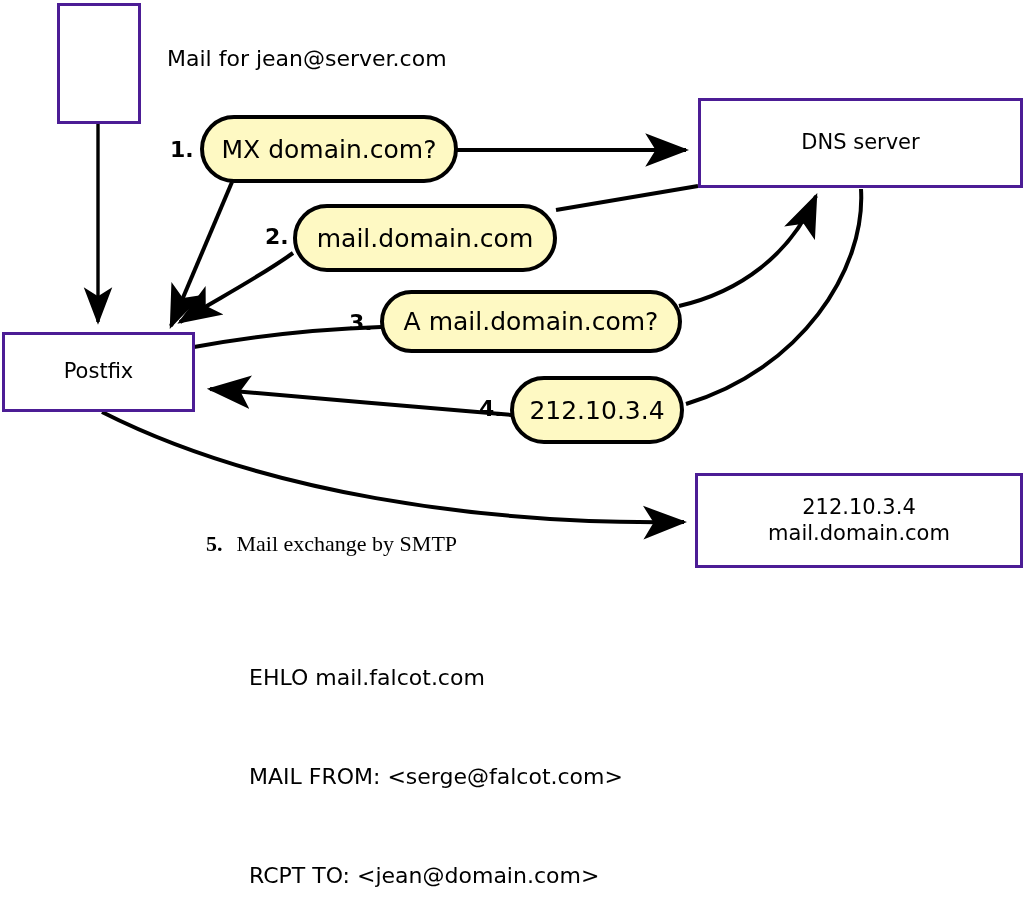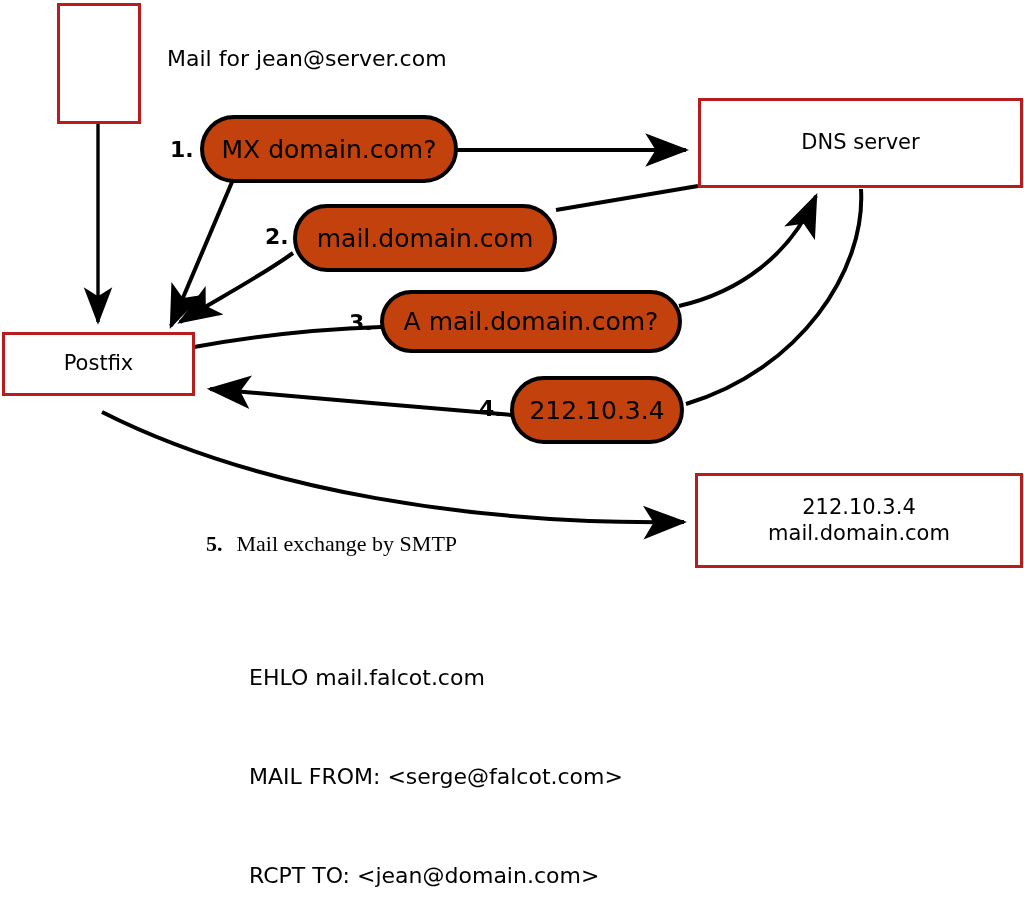--- a/index.html
+++ b/index.html
@@ -22,36 +22,36 @@
     position: absolute;
     left: 0;
     top: 0;
     width: 1024px;
     height: 919px;
     pointer-events: none;
   }
   .node-box {
     position: absolute;
     box-sizing: border-box;
-    border: 3px solid #b91c1c;
+    border: 3px solid #4c1d95;
     background: #ffffff;
     display: flex;
     align-items: center;
     justify-content: center;
     text-align: center;
     font-size: 21px;
     line-height: 1.22;
     z-index: 3;
   }
   .bubble {
     position: absolute;
     box-sizing: border-box;
     border: 4px solid #000000;
     border-radius: 40px;
-    background: #c2410c;
+    background: #fef9c3;
     display: flex;
     align-items: center;
     justify-content: center;
     font-size: 25px;
     white-space: nowrap;
     z-index: 4;
   }
   .step-num {
     position: absolute;
     font-weight: bold;
@@ -113,21 +113,21 @@
 
     <path d="M512,415 C420,408 300,396 210,389" stroke="#000000" stroke-width="4" fill="none" marker-end="url(#arrowhead)"></path>
 
     <path d="M102,412 C260,492 480,525 684,522" stroke="#000000" stroke-width="4" fill="none" marker-end="url(#arrowhead)"></path>
   </svg>
 
   <div class="node-box" style="left:57px; top:3px; width:84px; height:121px;">
     <span></span>
   </div>
 
-  <div class="node-box" style="left:2px; top:332px; width:193px; height:64px;">
+  <div class="node-box" style="left:2px; top:332px; width:193px; height:80px;">
     <span>Postfix</span>
   </div>
 
   <div class="node-box" style="left:698px; top:98px; width:325px; height:90px;">
     <span>DNS server</span>
   </div>
 
   <div class="node-box" style="left:695px; top:473px; width:328px; height:95px; flex-direction:column;">
     <span>212.10.3.4</span>
     <span>mail.domain.com</span>

